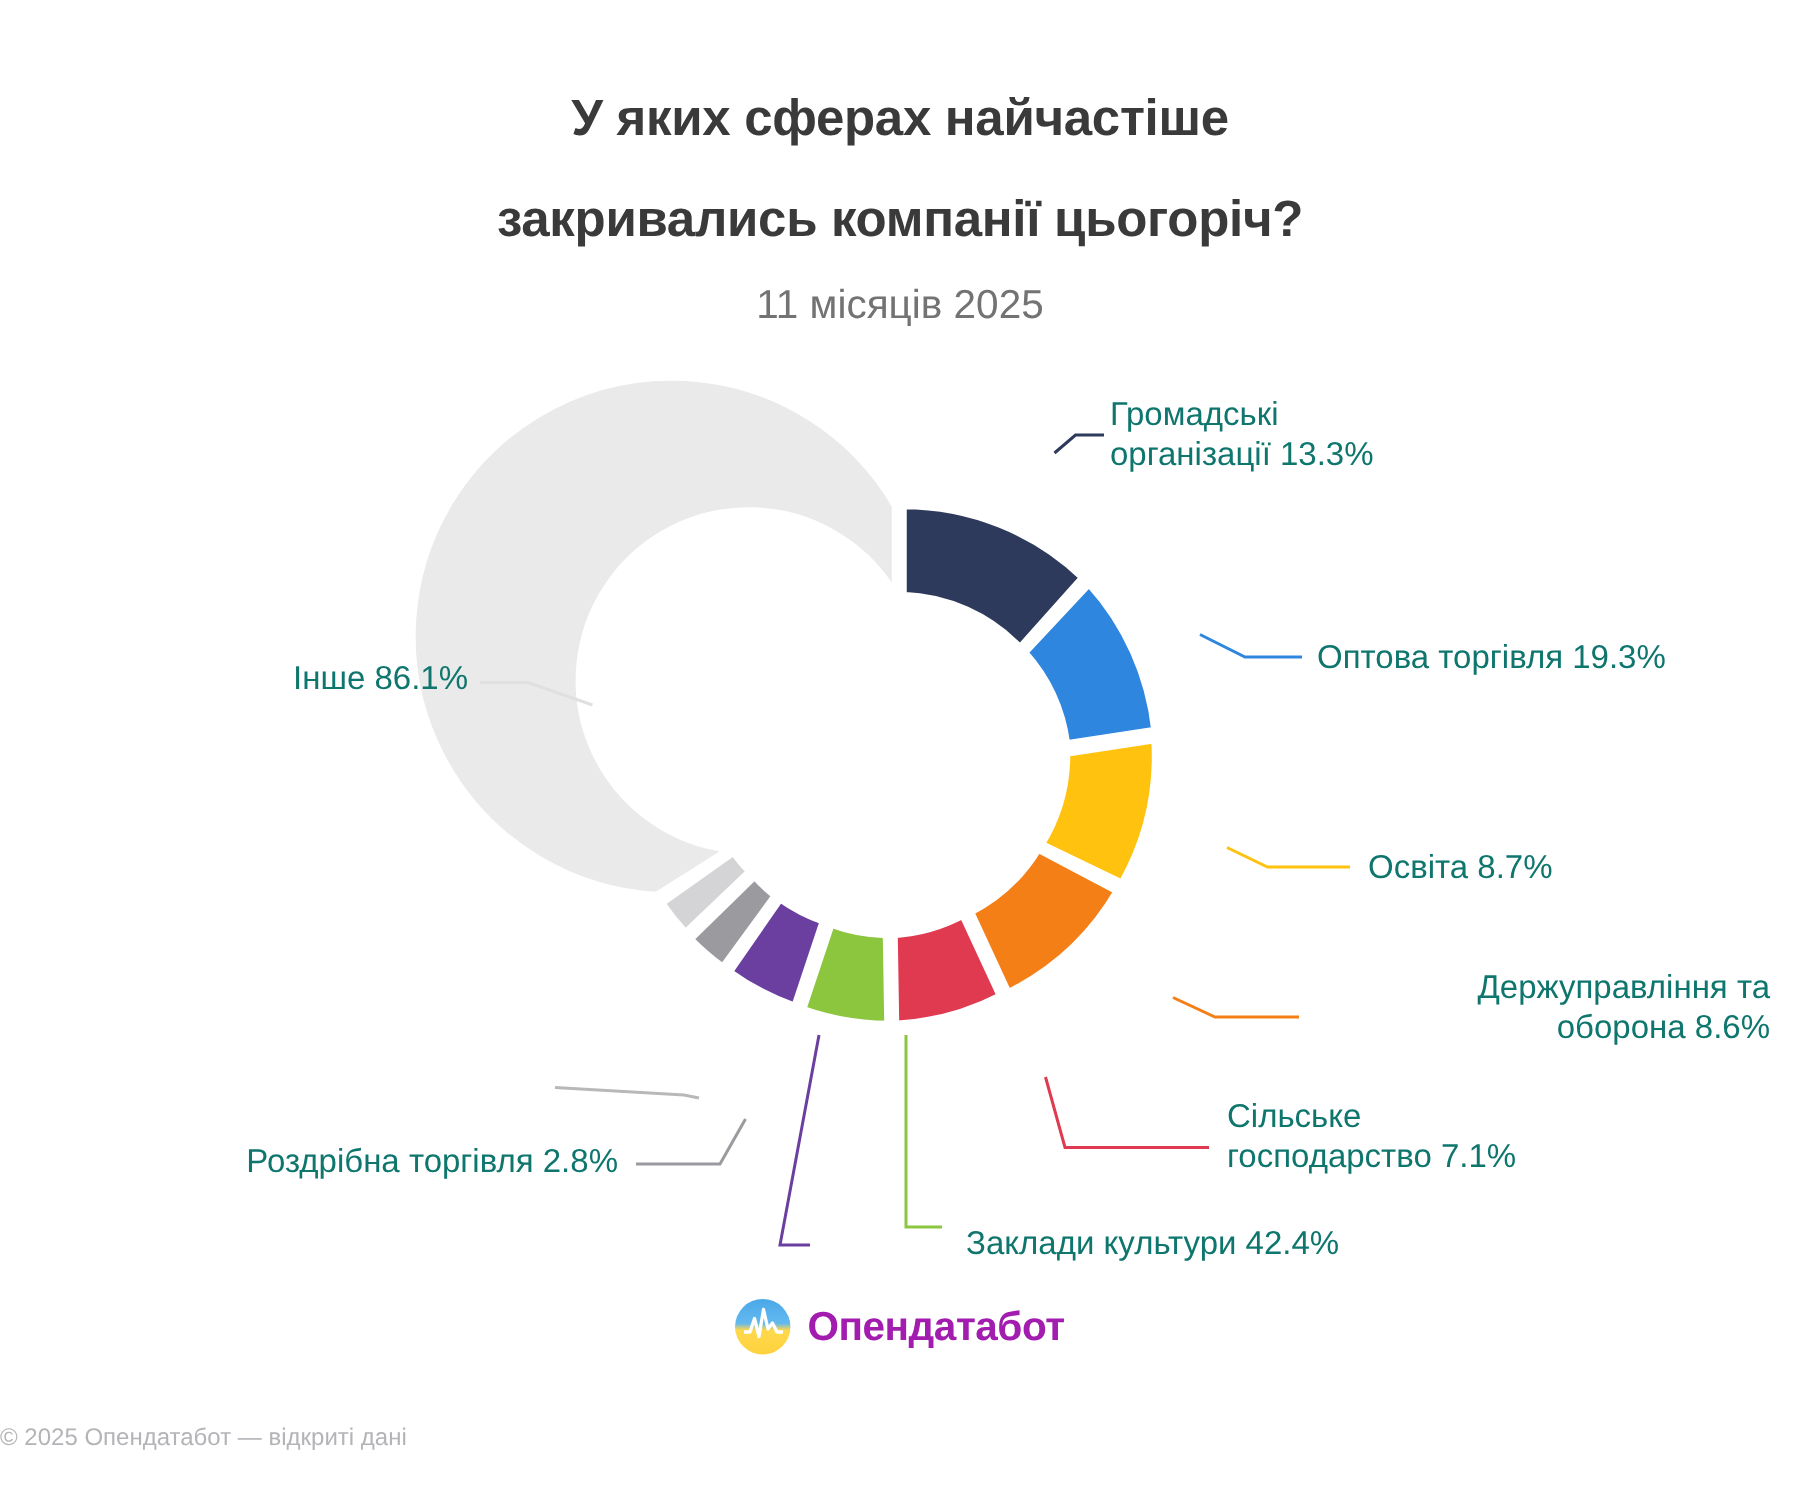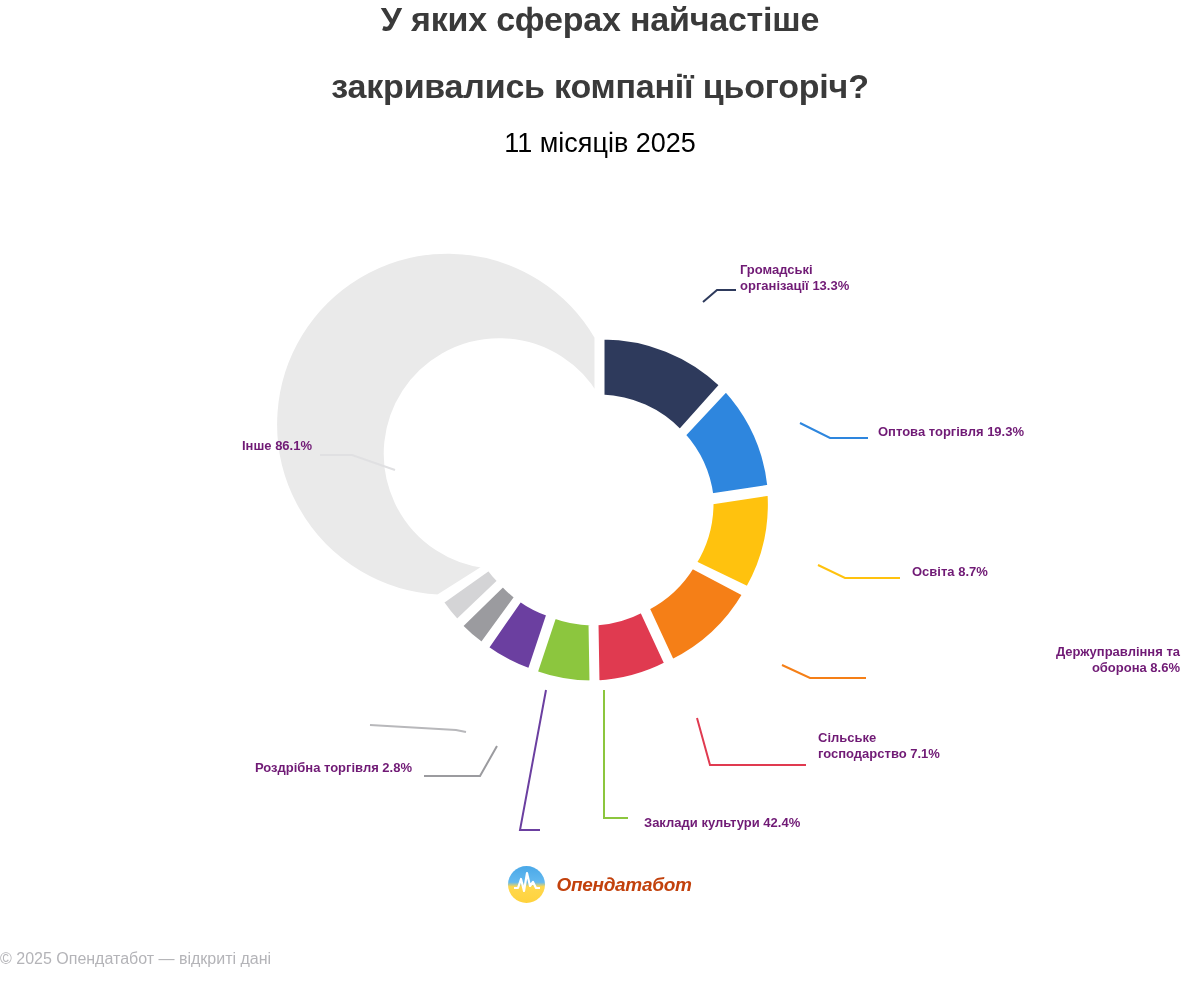--- a/index.html
+++ b/index.html
@@ -13,54 +13,54 @@
   }
 
   .titles{
     position:absolute;left:0;top:0;width:1200px;
     text-align:center;
   }
   .title-line{
     font-size:34px;font-weight:bold;color:#3a3a3a;
     letter-spacing:-0.2px;
   }
-  .title-line.l1{}
+  .title-line.l1{margin-top:60px;}
   .title-line.l2{margin-top:28px;}
   .subtitle{
-    font-size:27px;font-weight:normal;color:#000000;
+    font-size:27px;font-weight:normal;color:#737373;
     margin-top:22px;
   }
 
   .chart-wrap{
     position:absolute;left:0;top:0;width:1200px;height:1000px;
   }
   svg.donut{position:absolute;left:0;top:0;}
 
   .label{
     position:absolute;
-    font-size:13px;font-weight:bold;color:#701a75;
+    font-size:22px;font-weight:normal;color:#0f766e;
     line-height:1.24;
     white-space:pre-line;
   }
   .label.r{text-align:left;}
   .label.l{text-align:right;}
 
   .logo{
     position:absolute;left:0;top:866px;width:1200px;
     display:flex;align-items:center;justify-content:center;gap:11px;
   }
   .logo-mark{
     width:37px;height:37px;border-radius:50%;
     position:relative;overflow:hidden;
     background:linear-gradient(#4aa8e8 0%,#63b9ef 44%,#ffd84d 56%,#ffd23d 100%);
     flex:0 0 auto;
   }
   .logo-mark svg{position:absolute;left:0;top:0;}
   .logo-text{
-    font-size:19px;font-weight:bold;color:#c2410c;letter-spacing:-0.3px;font-style:italic;
+    font-size:27px;font-weight:bold;color:#a21caf;letter-spacing:-0.3px;
   }
   .footer{
     position:absolute;left:0;top:950px;width:1200px;text-align:left;
     font-size:16px;color:#b4b4b8;
   }
 </style>
 </head>
 <body>
 
 <div class="titles">

